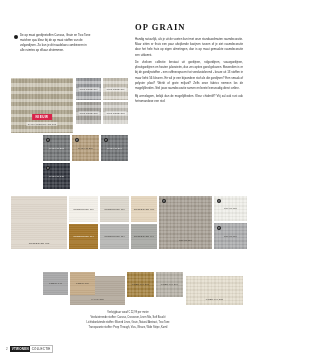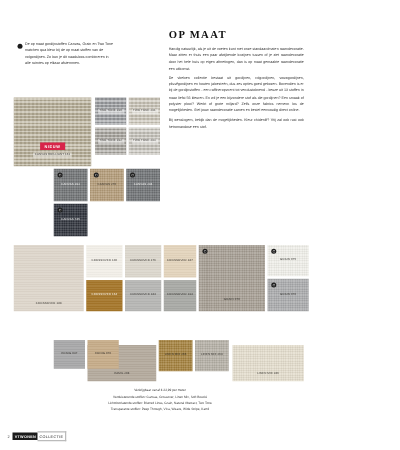--- a/index.html
+++ b/index.html
@@ -120,21 +120,21 @@
 <body>
 
 <div id="intro-note">
   <div class="note-row">
     <span class="bullet-icon"></span>
     <span class="note-text">De op maat gordijnstoffen Canvas, Grain en Two Tone matchen qua kleur bij de op maat stoffen van de volgordijnen. Zo kun je dit naadsloos combineren in alle ruimtes op elkaar afstemmen.</span>
   </div>
 </div>
 
 <div id="editorial">
-  <div id="editorial-title">OP MAAT</div>
+  <div id="editorial-title">OP GRAIN</div>
   <div id="editorial-body">
     <p>Handig natuurlijk, als je uit de voeten kunt met onze standaardmaten raamdecoratie. Maar zitten er thuis een paar afwijkende kozijnen tussen of je ziet raamdecoratie door het hele huis op eigen afmetingen, dan is op maat gemaakte raamdecoratie een uitkomst.</p>
     <p>De vkelxen collectie bestaat uit gordijnen, rolgordijnen, vouwgordijnen, plisségordijnen en houten jaloezieën, dus zes opties goed gekozen. Bovendien is er bij de gordijnstoffen - een raffineropvcent tot vendustoknend - keuze uit 13 stoffen in maar liefst 56 kleuren. En wil je een bijzondere stof als die gordijnen? Een smaak of polyster plooi? Werkt of grote miljard? Zelfs onze fabrics nemecn los de mogelijkheden. Stel jouw raamdecoratie samen en bestel eenvoudig direct online.</p>
     <p>Bij wenslogem, bekijk dan de mogelijkheden. Kleur chidenlif? Vtij zal ook rust ook hetromandose een stof.</p>
   </div>
 </div>
 
 <div id="swatch-grid">
     <div class="swatch" style="left: 11px; top: 78px; width: 62px; height: 55px; background: rgb(183, 174, 150); z-index: 2;">
       <div class="tex-weave"></div>

